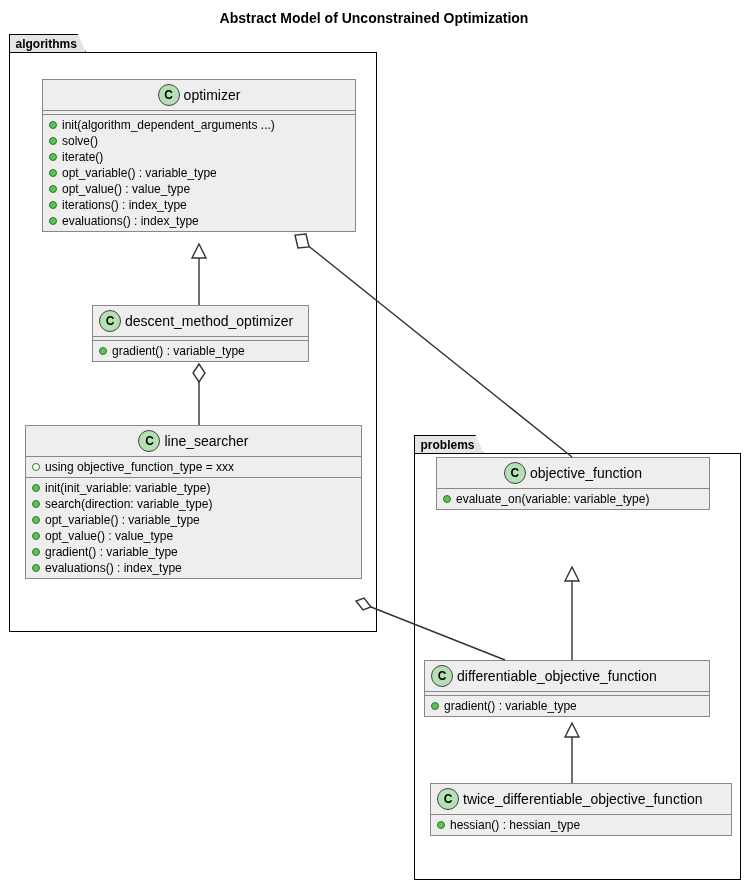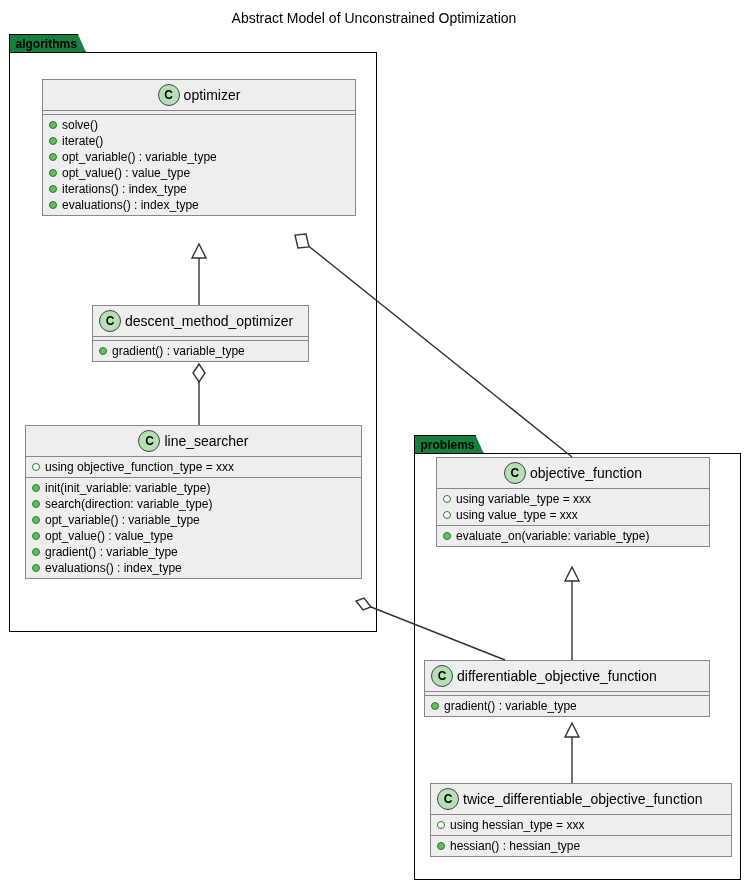--- a/index.html
+++ b/index.html
@@ -11,37 +11,37 @@
     width: 748px;
     height: 889px;
     position: relative;
   }
   .title {
     position: absolute;
     top: 10px;
     left: 0;
     width: 748px;
     text-align: center;
-    font-weight: normal;
+    font-weight: bold;
     font-size: 14px;
   }
   .package {
     position: absolute;
     border: 1.5px solid #000;
   }
   .package-tab {
     position: absolute;
     top: -19px;
     left: -1.5px;
     border: 1.5px solid #000;
     border-bottom: none;
     padding: 2px 8px 1px 6px;
     font-weight: bold;
     font-size: 12px;
-    background: #15803d;
+    background: #e5e5e5;
     clip-path: polygon(0 0, calc(100% - 8px) 0, 100% 100%, 0 100%);
   }
   .class-box {
     position: absolute;
     background: #eee;
     border: 1.5px solid #888;
   }
   .class-header {
     display: flex;
     align-items: center;
@@ -123,20 +123,24 @@
 
 <div class="class-box" style="left:42px; top:79px; width:312px;">
   <div class="class-header">
     <span class="class-icon">C</span>
     <span class="class-name">optimizer</span>
   </div>
   <div class="compartment thin"></div>
   <div class="compartment">
     <div class="member">
         <span class="vis-dot filled"></span>
+        <span>init(algorithm_dependent_arguments ...)</span>
+      </div>
+    <div class="member">
+        <span class="vis-dot filled"></span>
         <span>solve()</span>
       </div>
     <div class="member">
         <span class="vis-dot filled"></span>
         <span>iterate()</span>
       </div>
     <div class="member">
         <span class="vis-dot filled"></span>
         <span>opt_variable() : variable_type</span>
       </div>
@@ -208,30 +212,20 @@
   </div>
 </div>
 
 <div class="class-box" style="left:436px; top:457px; width:272px;">
   <div class="class-header">
     <span class="class-icon">C</span>
     <span class="class-name">objective_function</span>
   </div>
   <div class="compartment">
     <div class="member">
-        <span class="vis-dot hollow"></span>
-        <span>using variable_type = xxx</span>
-      </div>
-    <div class="member">
-        <span class="vis-dot hollow"></span>
-        <span>using value_type = xxx</span>
-      </div>
-  </div>
-  <div class="compartment">
-    <div class="member">
         <span class="vis-dot filled"></span>
         <span>evaluate_on(variable: variable_type)</span>
       </div>
   </div>
 </div>
 
 <div class="class-box" style="left:424px; top:660px; width:284px;">
   <div class="class-header left">
     <span class="class-icon">C</span>
     <span class="class-name">differentiable_objective_function</span>
@@ -242,26 +236,20 @@
         <span class="vis-dot filled"></span>
         <span>gradient() : variable_type</span>
       </div>
   </div>
 </div>
 
 <div class="class-box" style="left:430px; top:783px; width:300px;">
   <div class="class-header left">
     <span class="class-icon">C</span>
     <span class="class-name">twice_differentiable_objective_function</span>
-  </div>
-  <div class="compartment">
-    <div class="member">
-        <span class="vis-dot hollow"></span>
-        <span>using hessian_type = xxx</span>
-      </div>
   </div>
   <div class="compartment">
     <div class="member">
         <span class="vis-dot filled"></span>
         <span>hessian() : hessian_type</span>
       </div>
   </div>
 </div>
 
 <svg class="connectors" width="748" height="889">

